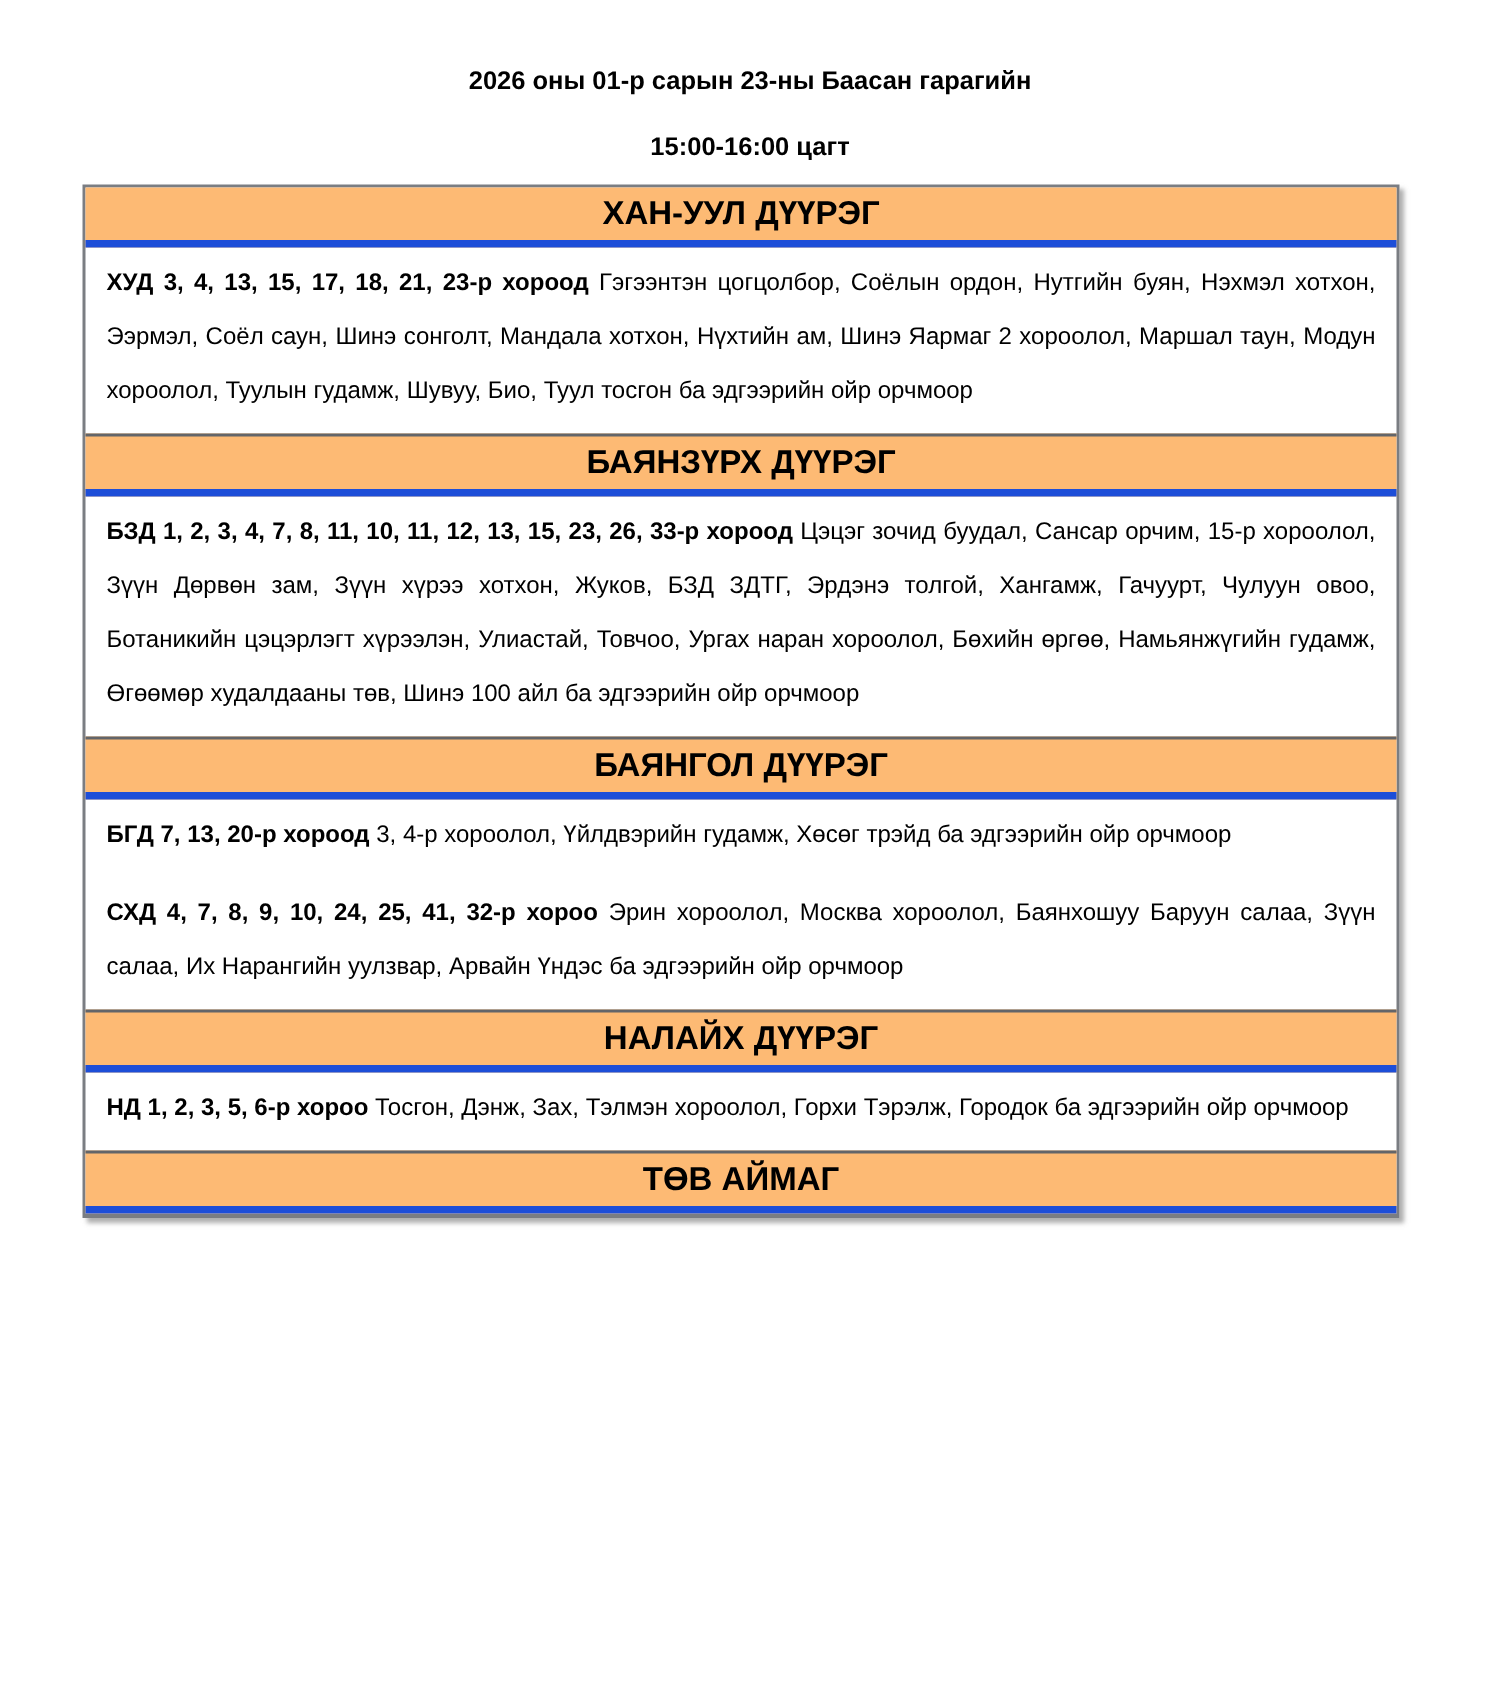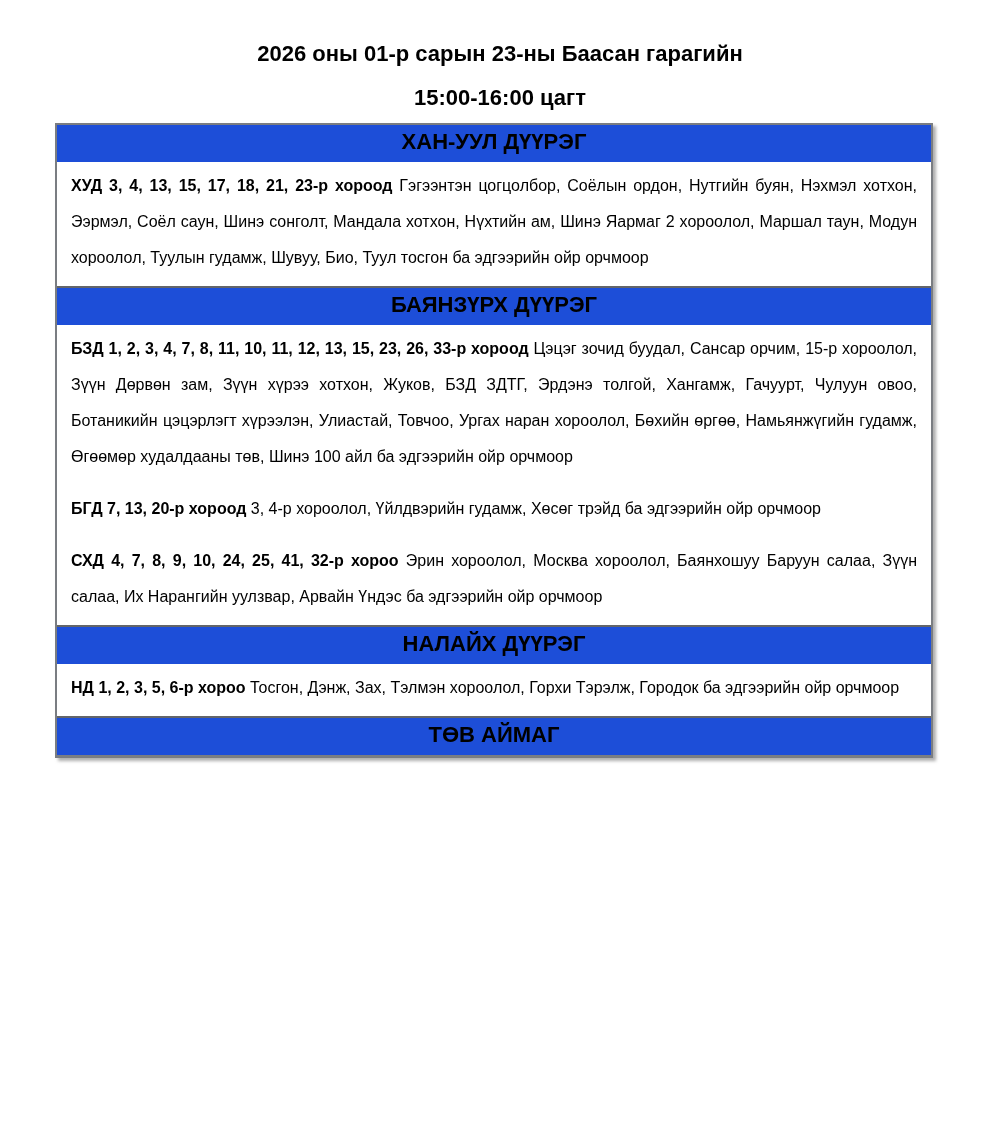--- a/index.html
+++ b/index.html
@@ -14,44 +14,44 @@
     width: 1000px;
     height: 1128px;
     background: #ffffff;
     overflow: hidden;
   }
   .title-block {
     padding-top: 40px;
     text-align: center;
   }
   .title-line {
-    font-size: 22px;
+    font-size: 17px;
     font-weight: bold;
     line-height: 27px;
   }
   .title-line + .title-line {
     margin-top: 17px;
     text-align: center;
   }
   .schedule-table {
     margin: 12px 0 0 55px;
     width: 874px;
     border: 2px solid #7a7d82;
     border-bottom-width: 3px;
     box-shadow: 3px 3px 3px rgba(110,110,110,0.55);
     background: #ffffff;
   }
   .section-header {
-    background: #1d4ed8;
+    background: #fdba74;
     text-align: center;
     font-weight: bold;
     font-size: 22px;
     padding: 4px 6px 5px 6px;
     border-top: 2px solid #636569;
-    border-bottom: 2px solid #1d4ed8;
+    border-bottom: 5px solid #1d4ed8;
   }
   .section:first-child .section-header {
     border-top: none;
   }
   .section-body {
     font-size: 16px;
     line-height: 36px;
     text-align: justify;
     padding: 6px 14px 10px 14px;
   }
@@ -75,20 +75,21 @@
       <div class="section-header">ХАН-УУЛ ДҮҮРЭГ</div>
       <div class="section-body"><span class="lead">ХУД 3, 4, 13, 15, 17, 18, 21, 23-р хороод</span> <span>Гэгээнтэн цогцолбор, Соёлын ордон, Нутгийн буян, Нэхмэл хотхон, Ээрмэл, Соёл саун, Шинэ сонголт, Мандала хотхон, Нүхтийн ам, Шинэ Яармаг 2 хороолол, Маршал таун, Модун хороолол, Туулын гудамж, Шувуу, Био, Туул тосгон ба эдгээрийн ойр орчмоор</span></div>
     </div>
 
     <div class="section">
       <div class="section-header">БАЯНЗҮРХ ДҮҮРЭГ</div>
       <div class="section-body"><span class="lead">БЗД 1, 2, 3, 4, 7, 8, 11, 10, 11, 12, 13, 15, 23, 26, 33-р хороод</span> <span>Цэцэг зочид буудал, Сансар орчим, 15-р хороолол, Зүүн Дөрвөн зам, Зүүн хүрээ хотхон, Жуков, БЗД ЗДТГ, Эрдэнэ толгой, Хангамж, Гачуурт, Чулуун овоо, Ботаникийн цэцэрлэгт хүрээлэн, Улиастай, Товчоо, Ургах наран хороолол, Бөхийн өргөө, Намьянжүгийн гудамж, Өгөөмөр худалдааны төв, Шинэ 100 айл ба эдгээрийн ойр орчмоор</span></div>
     </div>
 
     <div class="section">
+      <div class="section-header">БАЯНГОЛ ДҮҮРЭГ</div>
       <div class="section-body"><span class="lead">БГД 7, 13, 20-р хороод</span> <span>3, 4-р хороолол, Үйлдвэрийн гудамж,  Хөсөг трэйд ба эдгээрийн ойр орчмоор</span></div>
     </div>
 
     <div class="section">
       <div class="section-body"><span class="lead">СХД 4, 7, 8,  9, 10, 24, 25, 41, 32-р хороо</span> <span>Эрин хороолол, Москва хороолол, Баянхошуу Баруун салаа, Зүүн салаа, Их Нарангийн уулзвар, Арвайн Үндэс ба эдгээрийн ойр орчмоор</span></div>
     </div>
 
     <div class="section">
       <div class="section-header">НАЛАЙХ ДҮҮРЭГ</div>
       <div class="section-body"><span class="lead">НД 1, 2, 3, 5, 6-р хороо</span> <span>Тосгон, Дэнж, Зах, Тэлмэн хороолол, Горхи Тэрэлж, Городок ба эдгээрийн ойр орчмоор</span></div>

